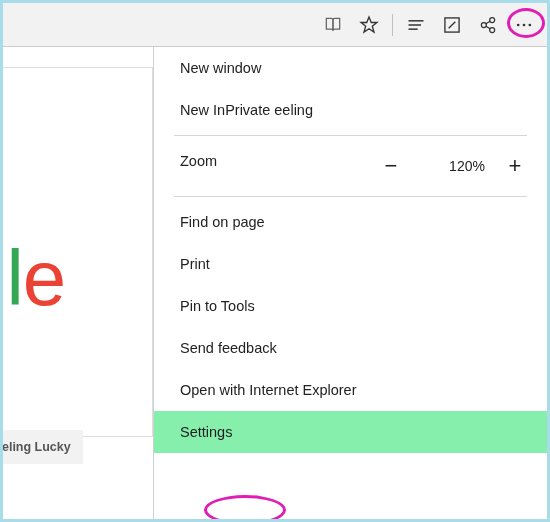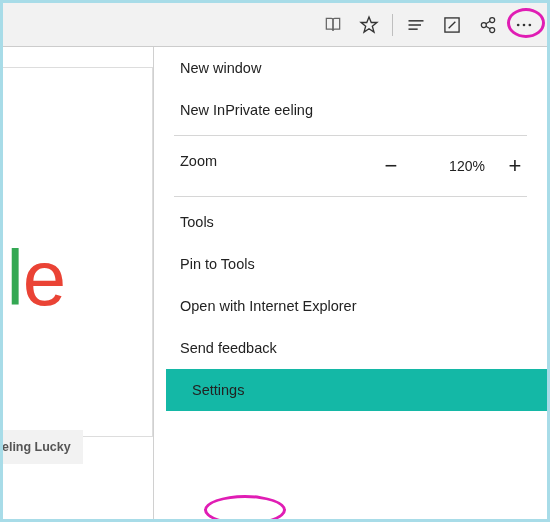--- a/index.html
+++ b/index.html
@@ -113,22 +113,21 @@
     display: flex;
     flex-direction: column;
   }
   .menu-item {
     padding: 13px 26px;
     font-size: 14.5px;
     color: #222;
     cursor: default;
   }
   .menu-item.hover {
-    background: #14b8a6;
-    margin-left: 12px;
+    background: #86efac;
   }
   .menu-sep {
     height: 1px;
     background: #d6d6d6;
     margin: 4px 20px;
   }
   .zoom-row {
     display: flex;
     padding: 13px 20px 13px 26px;
     font-size: 14.5px;
@@ -222,22 +221,23 @@
     <div class="menu-sep"></div>
     <div class="zoom-row">
       <span class="zoom-label">Zoom</span>
       <div class="zoom-controls">
         <span class="zoom-btn">−</span>
         <span class="zoom-val">120%</span>
         <span class="zoom-btn">+</span>
       </div>
     </div>
     <div class="menu-sep"></div>
-    <div class="menu-item">Tools</div>
+    <div class="menu-item">Find on page</div>
+    <div class="menu-item">Print</div>
     <div class="menu-item">Pin to Tools</div>
+    <div class="menu-item">Send feedback</div>
     <div class="menu-item">Open with Internet Explorer</div>
-    <div class="menu-item">Send feedback</div>
     <div class="menu-item hover">Settings</div>
   </div>
 
   <div class="highlight-ellipse settings-highlight"></div>
 
 </div>
 
 </body></html>

